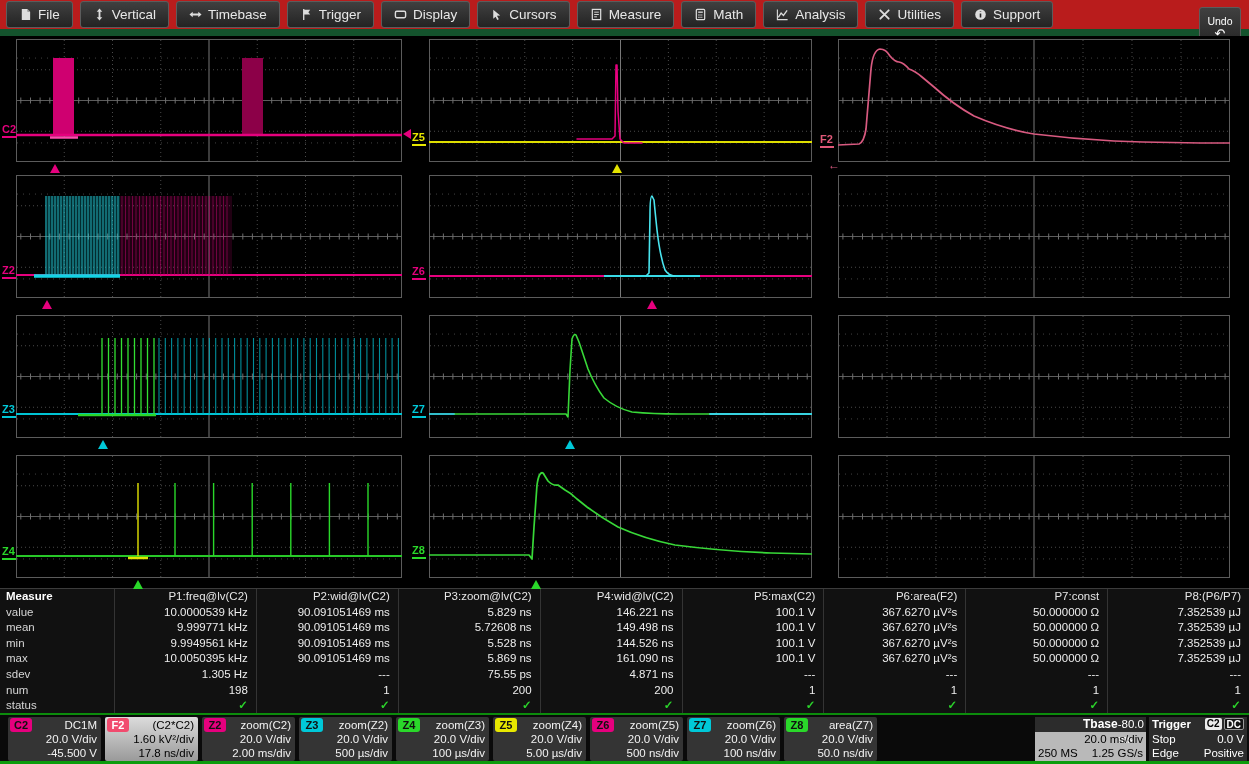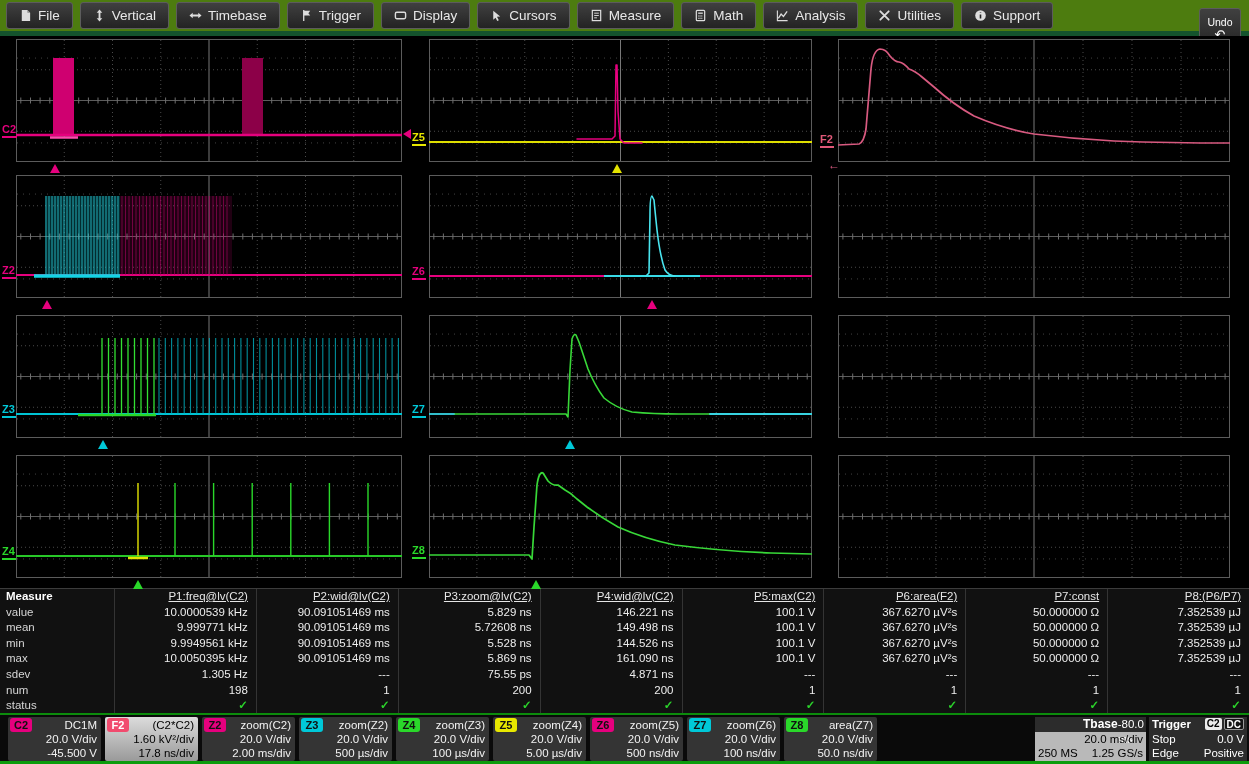--- a/index.html
+++ b/index.html
@@ -1,21 +1,21 @@
 <!DOCTYPE html>
 <html><head>
 <meta charset="utf-8">
 <style>
   html,body{margin:0;padding:0;background:#000;}
   *{box-sizing:border-box;}
   .screen{position:relative;width:1249px;height:764px;background:#000;overflow:hidden;
           font-family:"Liberation Sans",sans-serif;}
   
-  .menubar{height:36px;background:#4d7c0f;display:flex;align-items:center;gap:7px;
-           padding:0 6px;border-bottom:5px solid #14532d;}
+  .menubar{height:36px;background:#b91c1c;display:flex;align-items:center;gap:7px;
+           padding:0 6px;border-bottom:7px solid #14532d;}
   .mbtn{display:inline-flex;align-items:center;gap:6px;height:27px;padding:0 12px;
         background:linear-gradient(#404040,#232323);border:1px solid #5c5c5c;border-radius:3px;
         color:#e8e8e8;font-size:13.5px;cursor:default;white-space:nowrap;}
   .mbtn svg{display:block;}
   .mb-right{margin-left:auto;display:flex;align-items:center;gap:10px;padding-right:2px;flex-direction:column;}
   .zoomlbl{color:#fff;font-size:14px;}
   .undo-btn{width:42px;height:42px;background:linear-gradient(#404040,#232323);
             border:1px solid #5c5c5c;border-radius:3px;color:#fff;font-size:10.5px;
             line-height:1.05;text-align:center;padding-top:2px;}
   .undo-glyph{display:block;font-size:13px;}
@@ -33,21 +33,21 @@
             border-bottom:5px solid transparent;border-right:8px solid #e6007e;}
   .posarrow{position:absolute;font-size:12px;font-weight:bold;line-height:10px;}
   
   .mtable{height:125px;background:#111;border-top:1px solid #3c3c3c;display:grid;
           grid-template-columns:114px repeat(8,1fr);grid-auto-rows:15.6px;
           font-size:11.5px;color:#ededed;}
   .mtable .cell{line-height:15.6px;padding-right:8px;text-align:right;border-left:1px solid #343434;
                 overflow:hidden;white-space:nowrap;}
   .mtable .rowlbl{text-align:left;padding-left:6px;border-left:none;color:#d6d6d6;}
   .mtable .corner{font-weight:bold;color:#fff;}
-  .mtable .hdr{color:#e6e6e6;text-decoration:underline;}
+  .mtable .hdr{color:#e6e6e6;}
   .mtable .ok{color:#2bd22b;font-weight:bold;}
   
   .descstrip{position:relative;height:51px;background:#0a0a0a;border-top:2px solid #0c8c0c;
              border-bottom:3px solid #0c9c0c;display:flex;gap:4px;padding:2px 0 0 8px;}
   .desc-box{position:relative;width:93px;height:44px;background:#343434;border-radius:2px;
             color:#f2f2f2;font-size:11.5px;line-height:14px;padding:1px 4px 0 2px;flex:0 0 auto;}
   .desc-box.selected{background:linear-gradient(#dcdcdc,#9a9a9a);color:#000;}
   .badge{display:inline-block;min-width:22px;height:14px;line-height:14px;padding:0 3px;
          border-radius:3px;font-size:11px;font-weight:bold;text-align:center;vertical-align:top;}
   .dl1{position:absolute;top:1px;right:4px;}

